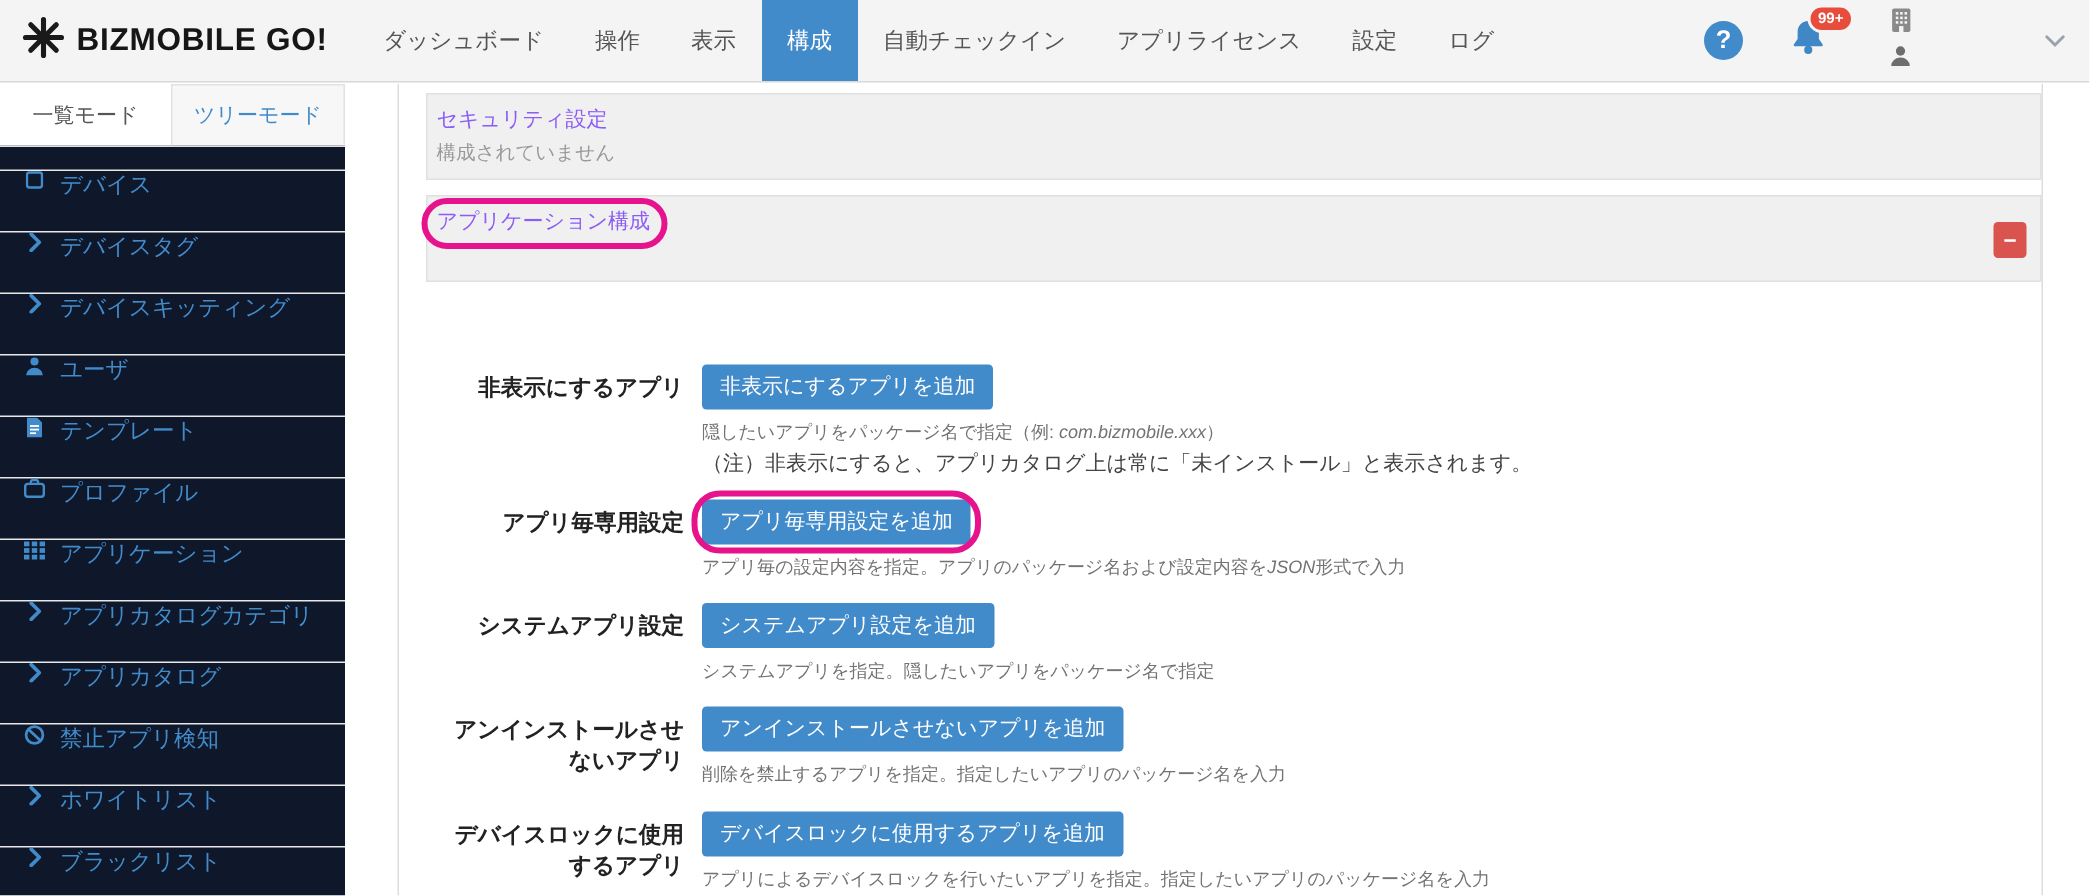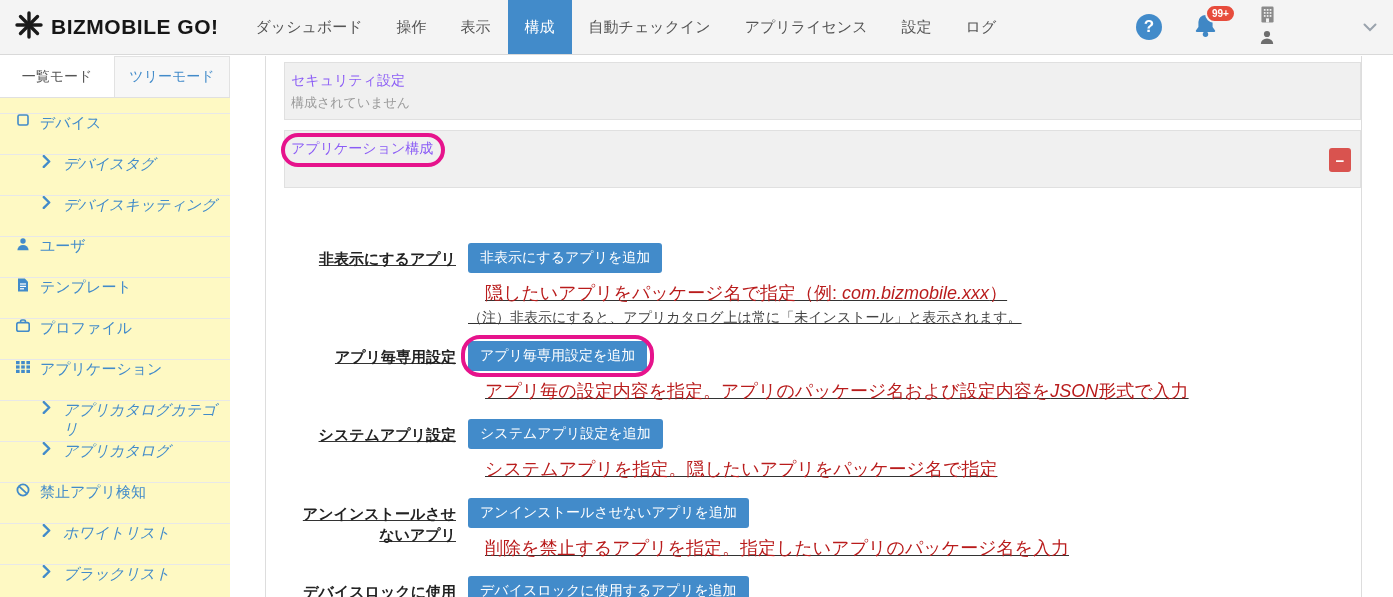--- a/index.html
+++ b/index.html
@@ -42,36 +42,36 @@
   .bell-badge{
     position:absolute; top:-8px; left:13px;
     background:var(--badge); color:#fff; font-size:10px; font-weight:bold;
     padding:2px 5px 2px; border-radius:10px; border:2px solid #f4f4f4; line-height:1.1;
   }
   .org-stack{ display:flex; flex-direction:column; align-items:center; gap:3px; cursor:pointer; }
   .hdr-caret{ margin-left:88px; cursor:pointer; display:flex; align-items:center; }
   
   .sidebar{
     position:absolute; left:0; top:56px; width:230px; height:541px;
-    background:#fef9c3;
+    background:#0f172a;
   }
   .side-tabs{ display:flex; height:42px; border-bottom:1px solid #e0e0e0; }
   .side-tab{
     flex:1; display:flex; align-items:center; justify-content:center;
     font-size:14px; cursor:pointer;
   }
   .side-tab.active{ background:#fff; color:#555; }
   .side-tab.inactive{ background:#f7f7f7; color:var(--primary); border:1px solid #e2e2e2; border-bottom:none; }
   .side-list{ margin-top:15px; }
   .side-item{
     height:41px; display:flex; align-items:flex-start; gap:9px;
     border-top:1px solid #e8e8e8;
     color:var(--primary); font-size:15px; cursor:pointer; padding-left:15px;
   }
-  .side-item.lvl1{ padding-left:38px;font-style:italic; }
+  .side-item.lvl1{ padding-left:15px; }
   .sicon{ display:flex; align-items:center; justify-content:center; width:16px; flex-shrink:0; }
   
   .main{
     position:absolute; left:265px; top:56px; width:1097px; height:541px;
     background:#fff; border-left:1px solid #ddd; border-right:1px solid #ddd;
   }
   .section{
     margin:6px 0 0 18px; background:#f0f0f0; border:1px solid #e0e0e0;
     padding:8px 10px 9px 6px; height:58px;
   }
@@ -84,33 +84,33 @@
   }
   .annot-title{ inset:-7px -12px -9px -10px; }
   .annot-btn{ inset:-6px -7px; border-radius:19px; }
   .rows{ position:relative; padding:55px 0 0 18px; }
   .remove-btn{
     position:absolute; top:-40px; right:10px; width:22px; height:24px;
     background:var(--danger); color:#fff; border:none; border-radius:3px;
     font-size:15px; font-weight:bold; display:flex; align-items:center; justify-content:center;
     cursor:pointer; line-height:1;
   }
-  .row{ display:flex; margin-bottom:14px;text-decoration:underline; }
+  .row{ display:flex; margin-bottom:14px; }
   .row-label{
     width:172px; flex-shrink:0; text-align:right;
     font-weight:bold; font-size:15px; color:#222; line-height:1.4; padding-top:5px;
   }
   .row-content{ margin-left:12px; }
   .btn-wrap{ position:relative; display:inline-block; }
   .btn{
     display:inline-block; background:var(--primary); color:#fff;
     font-size:14px; padding:6px 12px; border:none; border-radius:3px; cursor:pointer;
     font-family:inherit; white-space:nowrap;text-align:right;
   }
-  .desc{ font-size:18px; color:#b91c1c; margin-top:7px; line-height:1.45;margin-left:17px; }
+  .desc{ font-size:12px; color:#737373; margin-top:7px; line-height:1.45; }
   .note{ font-size:14px; color:#444; margin-top:1px; line-height:1.45; }
   .em{ font-style:italic; }
 </style>
 </head>
 <body>
 
 <div class="topbar">
   <div class="logo">
     <span>
       <svg width="30" height="30" viewBox="0 0 30 30">

